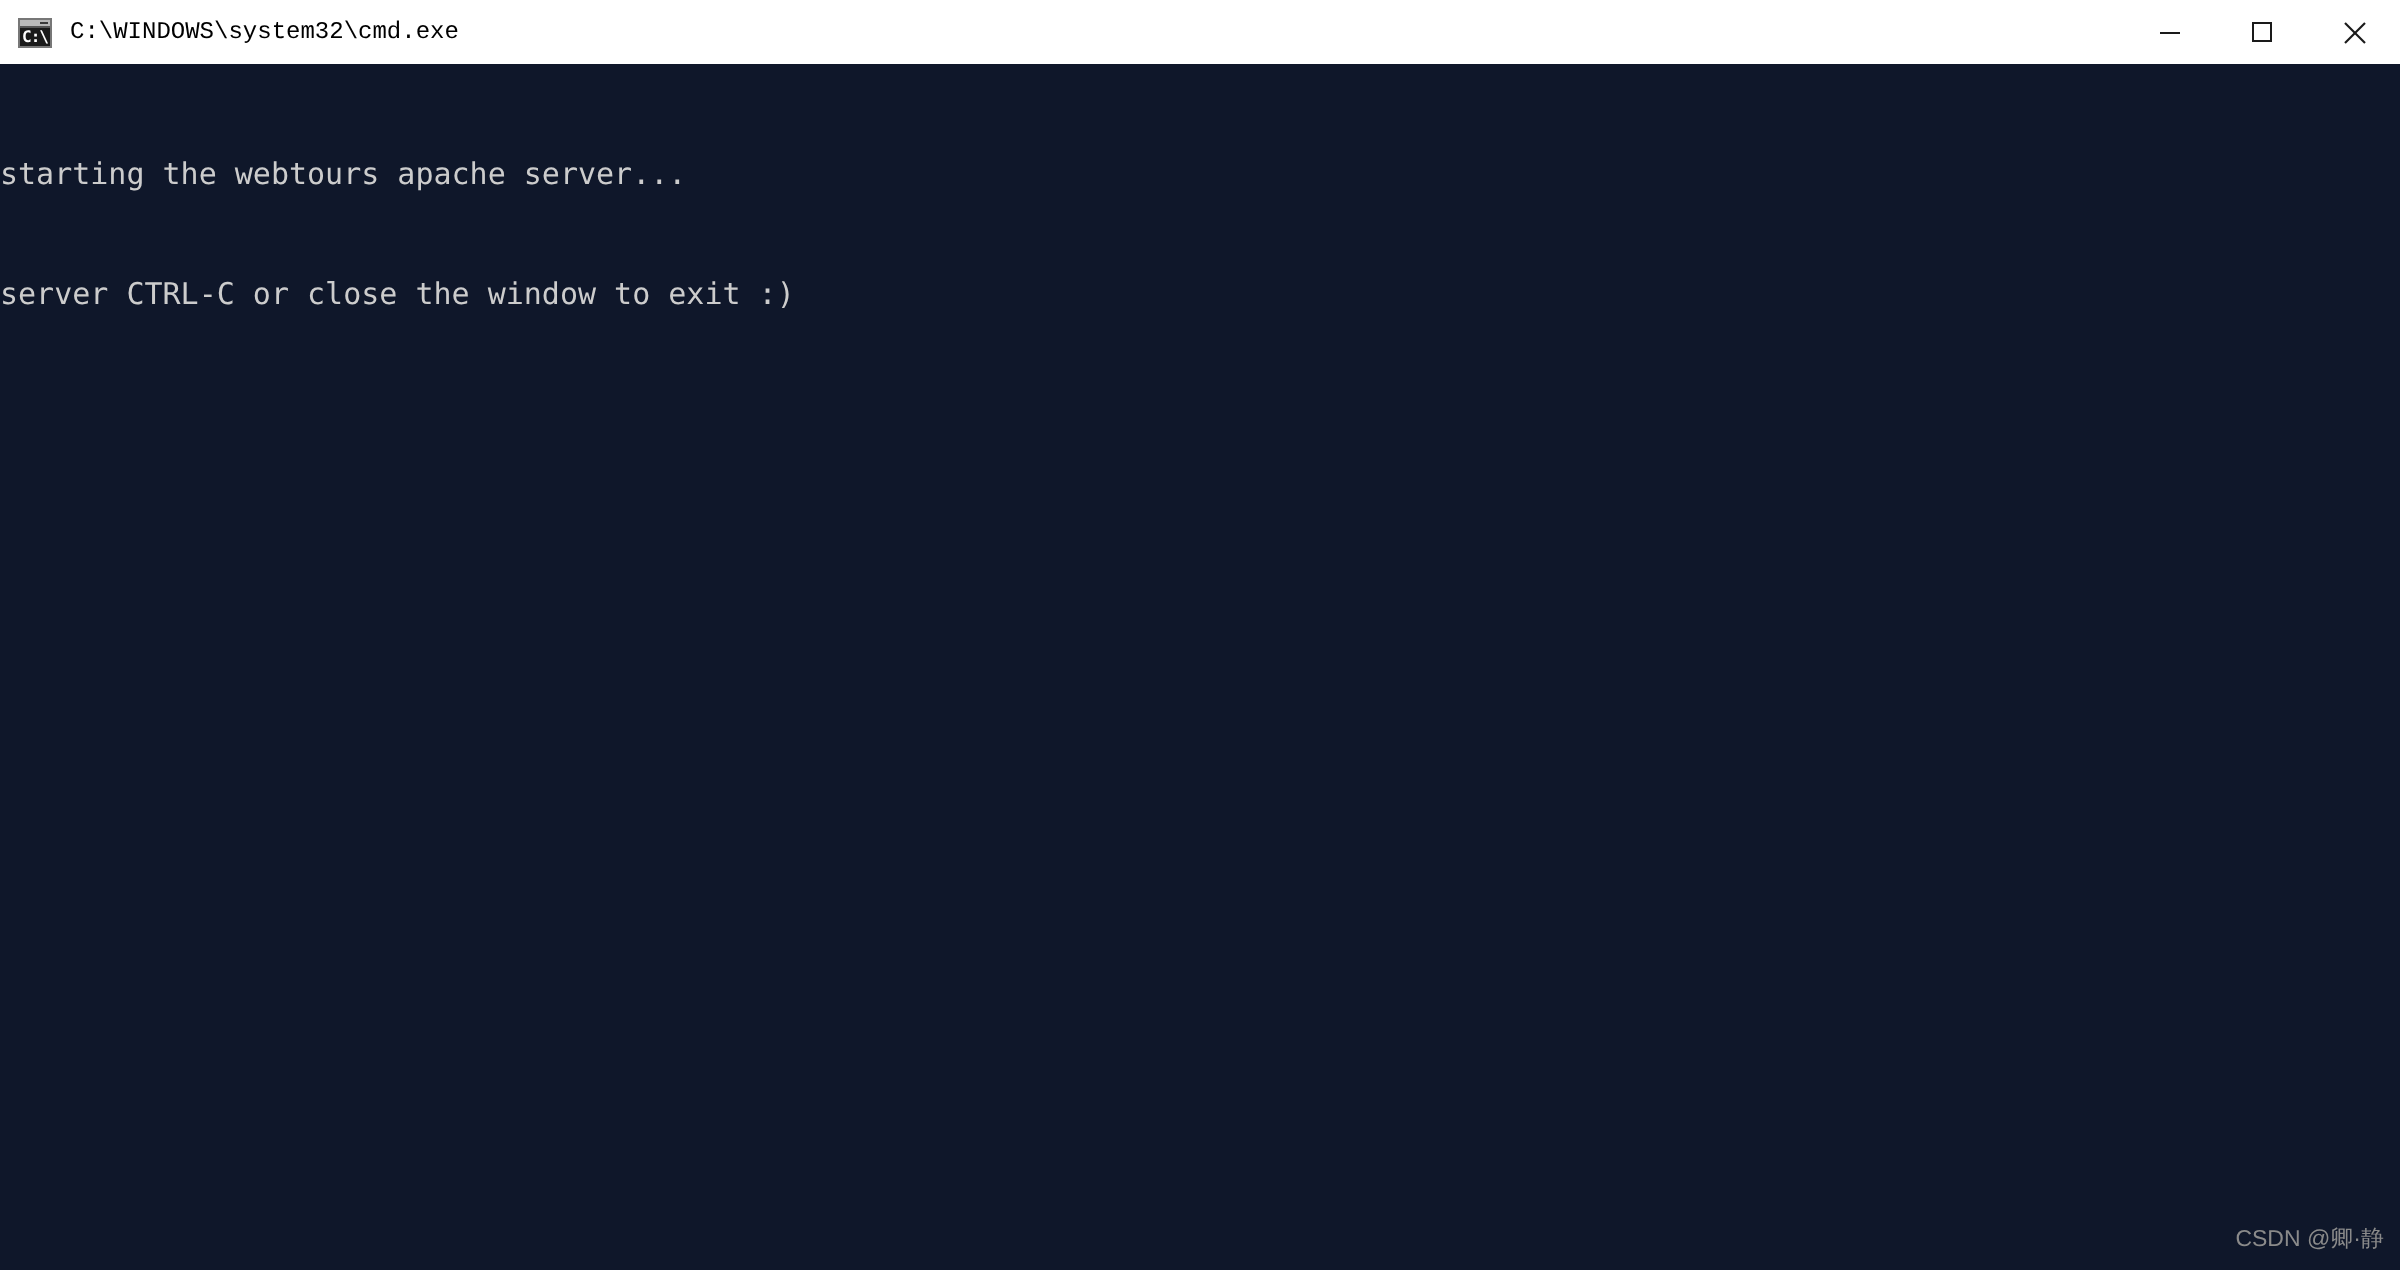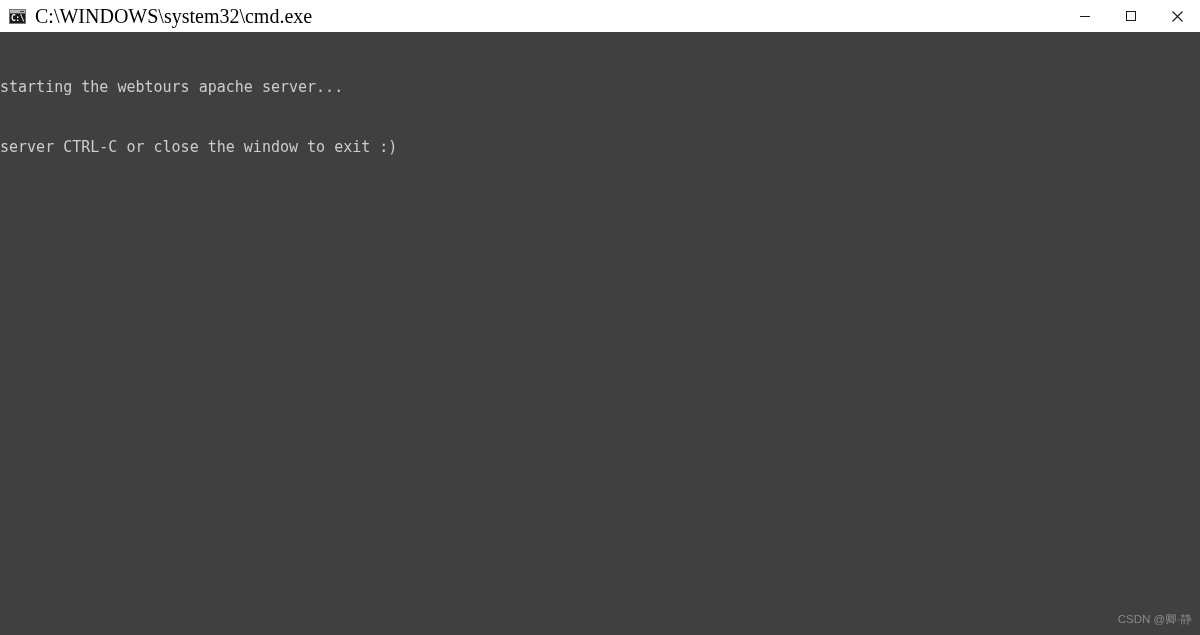--- a/index.html
+++ b/index.html
@@ -79,22 +79,22 @@
     bottom: 0;
     color: #ffffff;
     font-family: "DejaVu Sans Mono", monospace;
     font-size: 8px;
     line-height: 10px;
     letter-spacing: -0.5px;
     font-weight: bold;
   }
 
   .title-text {
-    font-family: Liberation Serif, serif;
-    font-size: 20px;
+    font-family: Liberation Mono, monospace;
+    font-size: 12px;
     color: #000000;
     white-space: nowrap;
     overflow: hidden;
     text-overflow: ellipsis;
     line-height: 32px;
   }
 
   .window-controls {
     display: flex;
     flex: 0 0 auto;
@@ -120,21 +120,21 @@
   }
   .glyph-x {
     stroke: #1a1a1a;
     stroke-width: 1.1;
     fill: none;
   }
 
   
   .console {
     flex: 1 1 auto;
-    background: #404040;
+    background: #0f172a;
     position: relative;
     overflow: hidden;
   }
 
   .console-text {
     margin: 0;
     padding: 0;
     font-family: "DejaVu Sans Mono", "Liberation Mono", monospace;
     font-size: 15px;
     line-height: 20px;

